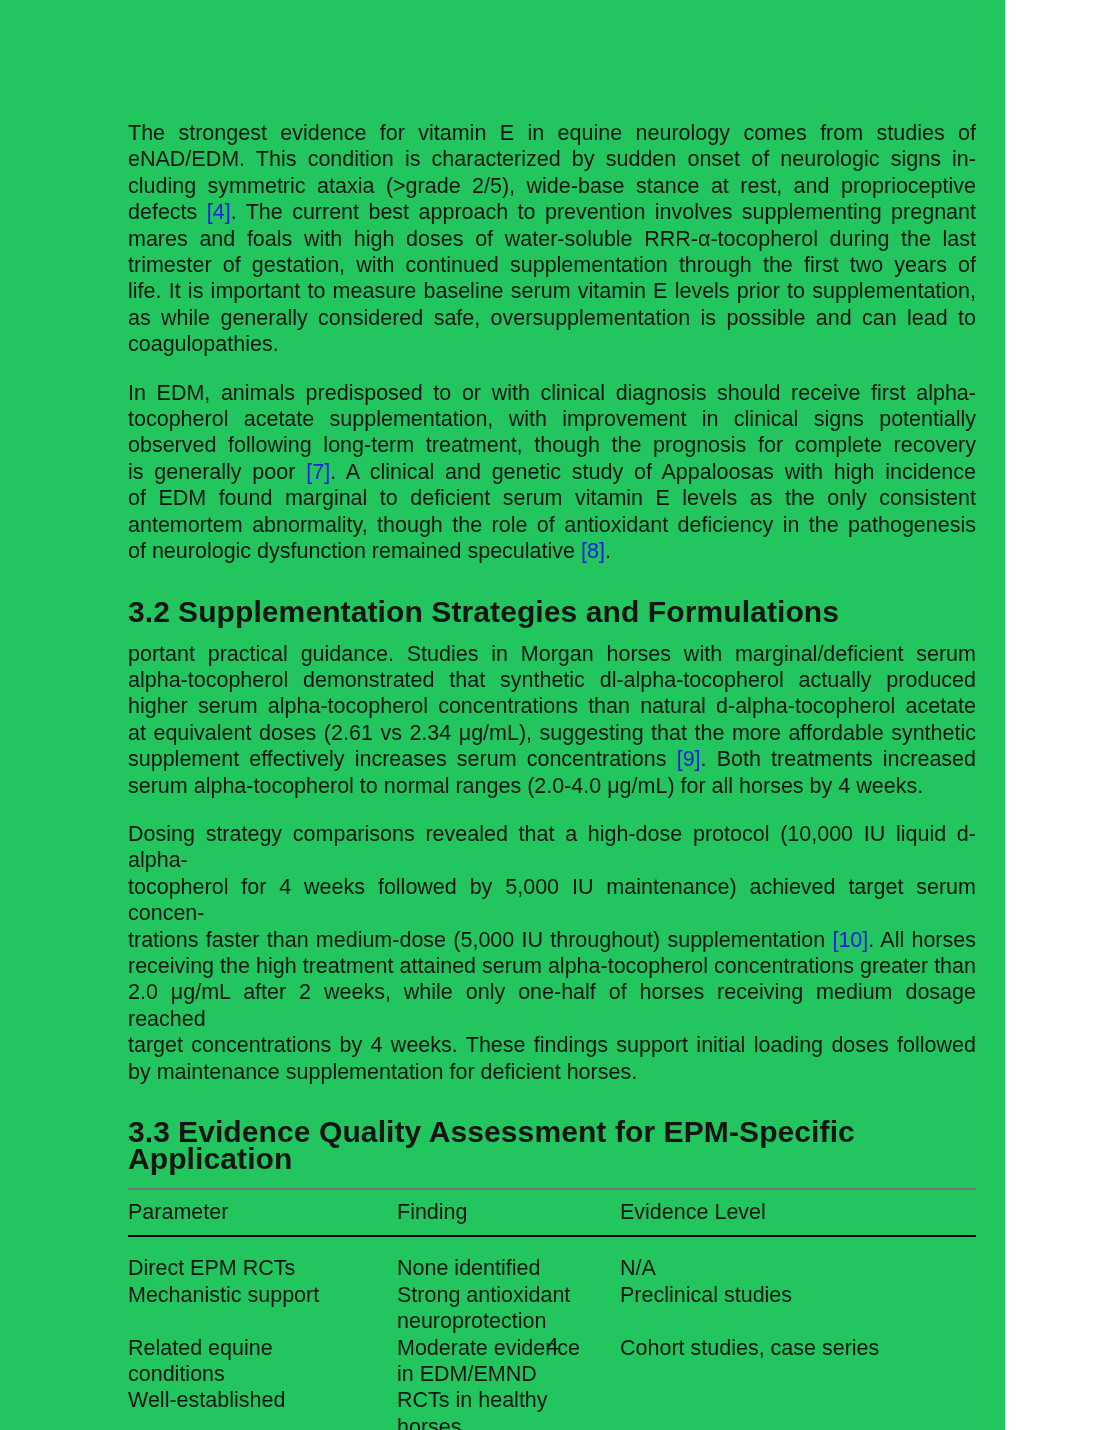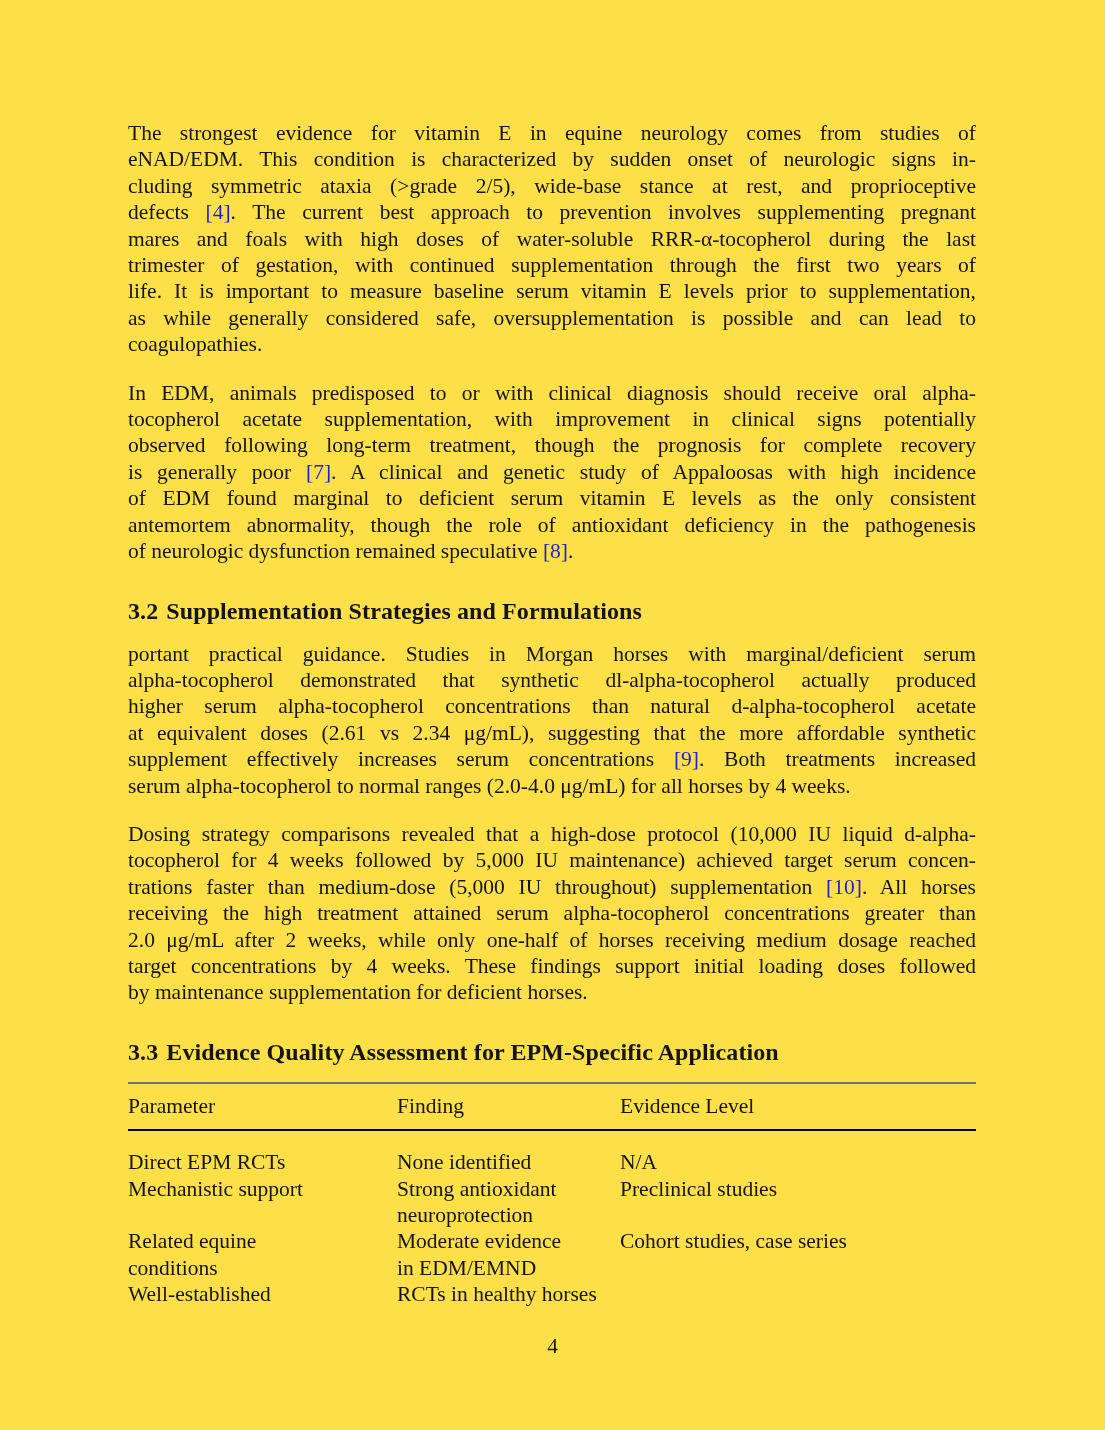--- a/index.html
+++ b/index.html
@@ -2,25 +2,25 @@
 <html style="--cite: #1d1de0;"><head>
 <meta charset="utf-8">
 <style>
   html, body {
     margin: 0;
     padding: 0;
     background: #ffffff;
   }
   .page {
     position: relative;
-    width: 1105px;
+    width: 1005px;
     height: 1430px;
-    background: #fde047;
+    background: #22c55e;
     color: #141414;
-    font-family: Liberation Serif, serif;
+    font-family: Liberation Sans, sans-serif;
     font-size: 21.5px;
     overflow: hidden;
   }
   .content {
     position: absolute;
     left: 128px;
     top: 120px;
     width: 848px;
   }
   .para {
@@ -32,21 +32,21 @@
     text-align-last: justify;
   }
   .line.last {
     text-align-last: left;
   }
   .cite {
     color: var(--cite, #1a1ae6);
     cursor: pointer;
   }
   h2.section {
-    font-size: 24px;
+    font-size: 30px;
     font-weight: bold;
     margin: 33px 0 16px 0;
     line-height: 27px;
     letter-spacing: 0.1px;
   }
   h2.section .sec-num { margin-right: 8px; }
   .evidence-table {
     margin-top: 16px;
     width: 848px;
     border-top: 2px solid #737373;
@@ -91,21 +91,21 @@
         <div class="line">cluding symmetric ataxia (&gt;grade 2/5), wide-base stance at rest, and proprioceptive</div>
         <div class="line">defects <span class="cite">[4]</span>.  The current best approach to prevention involves supplementing pregnant</div>
         <div class="line">mares and foals with high doses of water-soluble RRR-α-tocopherol during the last</div>
         <div class="line">trimester of gestation, with continued supplementation through the first two years of</div>
         <div class="line">life. It is important to measure baseline serum vitamin E levels prior to supplementation,</div>
         <div class="line">as while generally considered safe, oversupplementation is possible and can lead to</div>
         <div class="line last">coagulopathies.</div>
       </div>
 
     <div class="para">
-        <div class="line">In EDM, animals predisposed to or with clinical diagnosis should receive oral alpha-</div>
+        <div class="line">In EDM, animals predisposed to or with clinical diagnosis should receive first alpha-</div>
         <div class="line">tocopherol acetate supplementation, with improvement in clinical signs potentially</div>
         <div class="line">observed following long-term treatment, though the prognosis for complete recovery</div>
         <div class="line">is generally poor <span class="cite">[7]</span>.  A clinical and genetic study of Appaloosas with high incidence</div>
         <div class="line">of EDM found marginal to deficient serum vitamin E levels as the only consistent</div>
         <div class="line">antemortem abnormality, though the role of antioxidant deficiency in the pathogenesis</div>
         <div class="line last">of neurologic dysfunction remained speculative <span class="cite">[8]</span>.</div>
       </div>
 
     <h2 class="section"><span class="sec-num">3.2</span><span>Supplementation Strategies and Formulations</span></h2>
 

